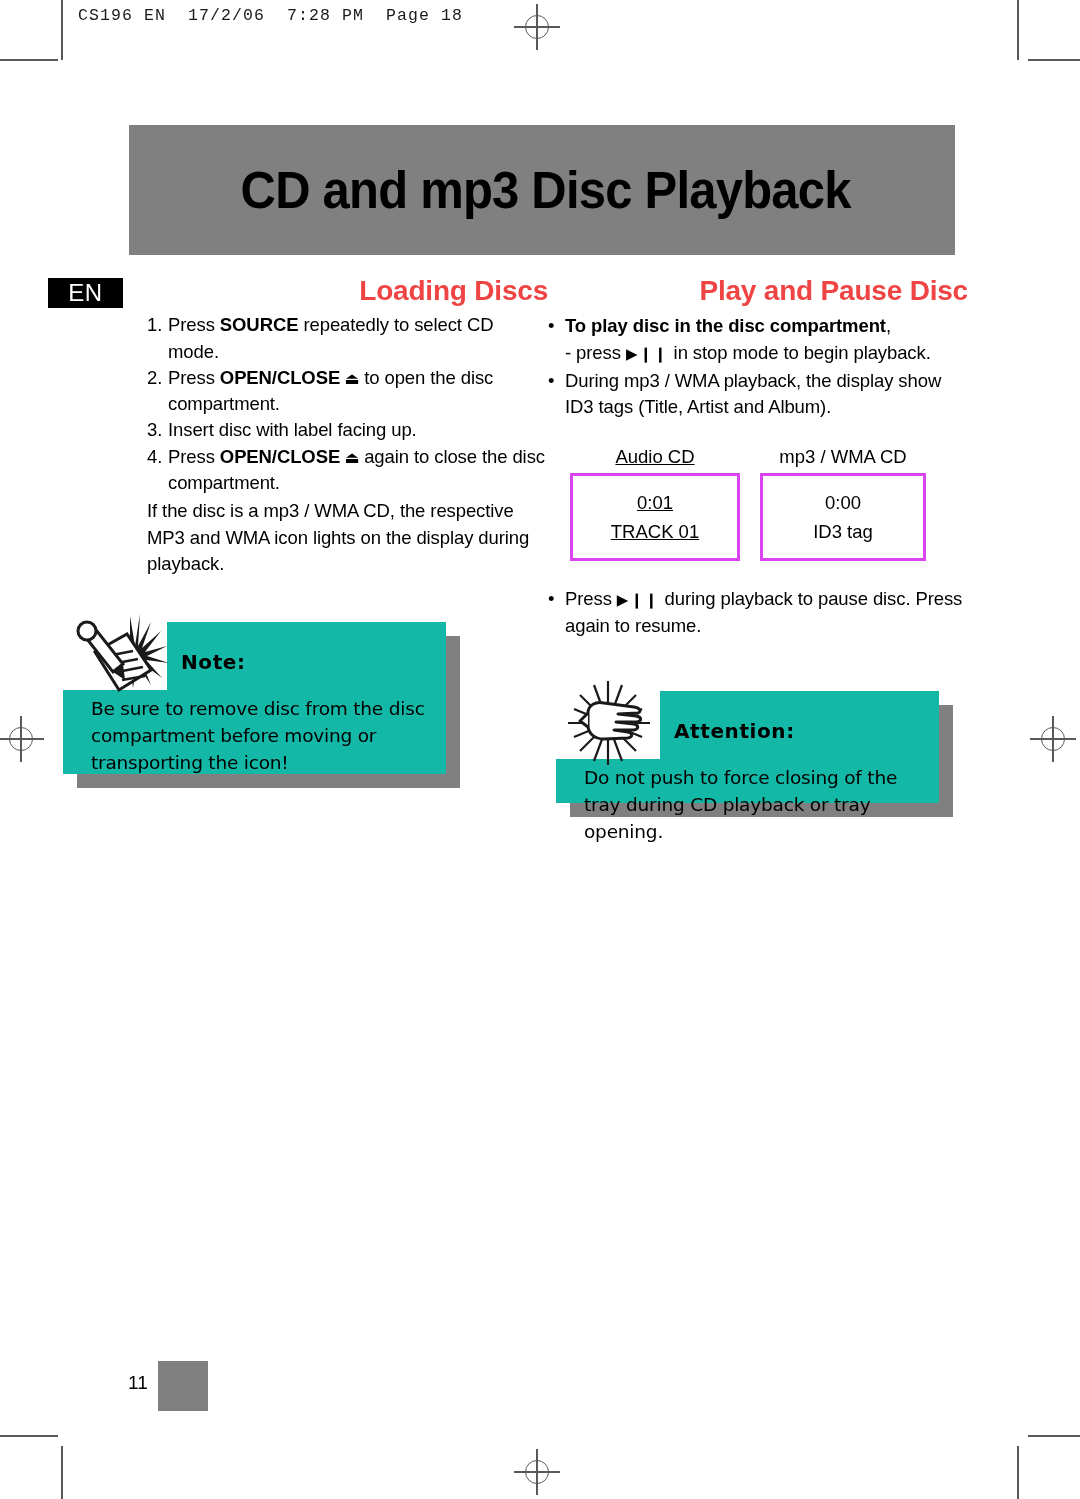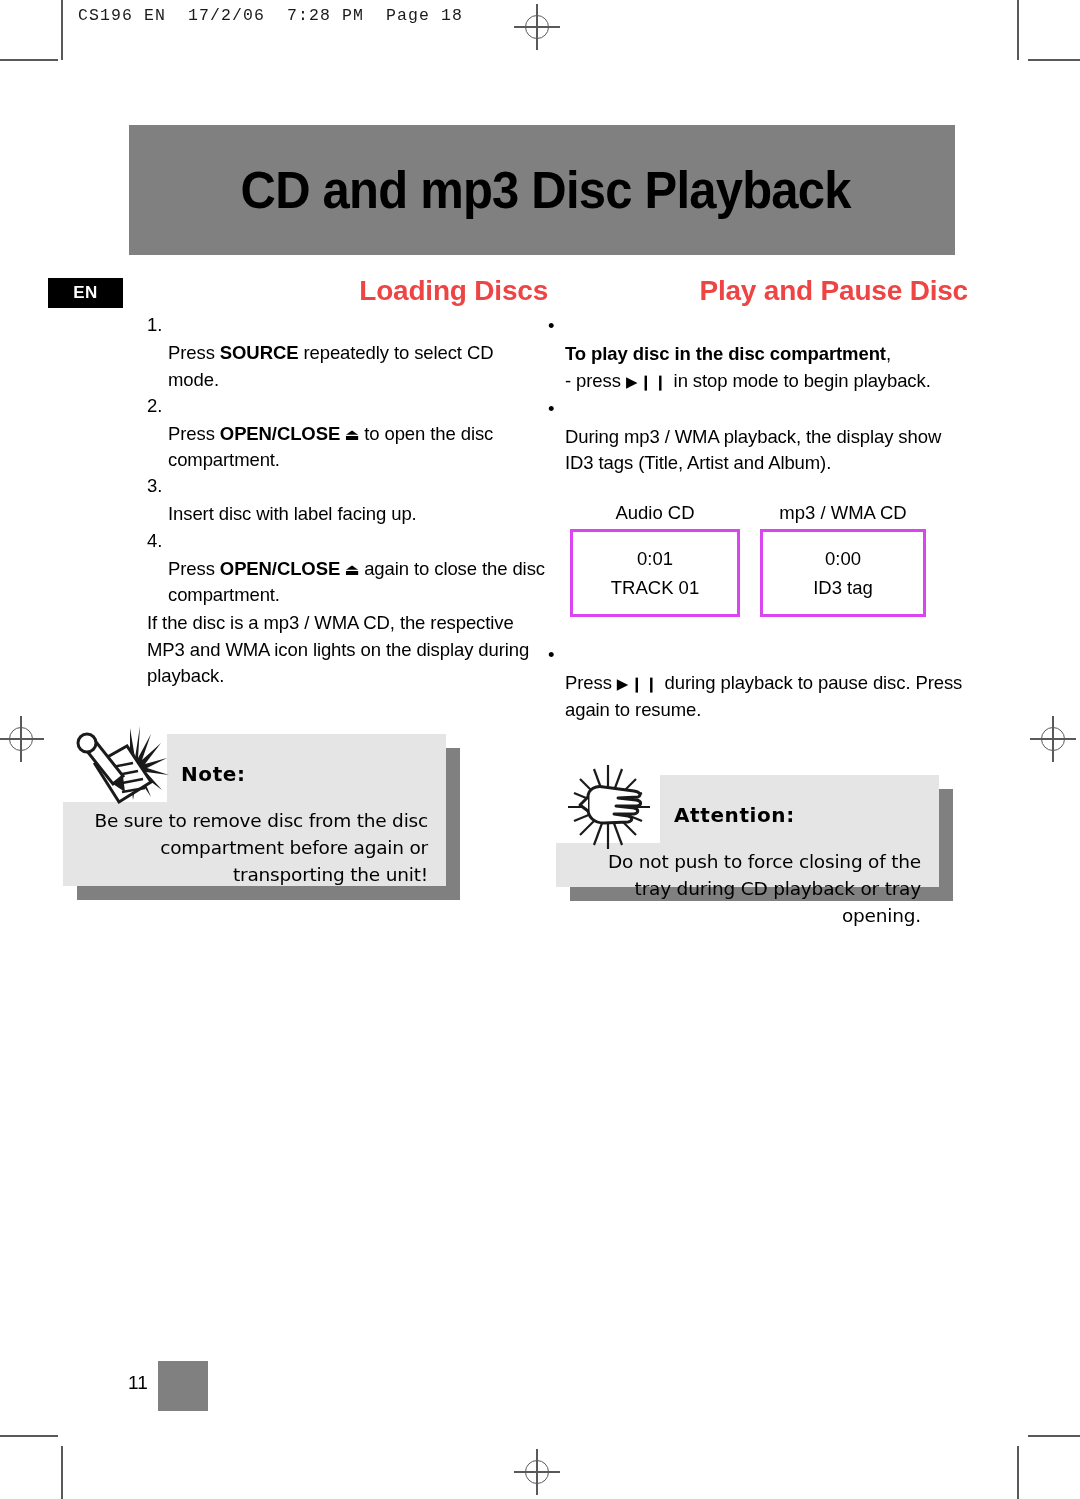--- a/index.html
+++ b/index.html
@@ -60,55 +60,55 @@
   }
 
   
   .col-left  { position: absolute; left: 48px;  top: 276px; width: 500px; }
   .col-right { position: absolute; left: 548px; top: 276px; width: 420px; }
 
   .lang-badge {
     position: absolute; left: 0; top: 2px;
     width: 75px; height: 30px;
     background: #000000; color: #ffffff;
-    font-size: 17px; font-weight: bold;
+    font-size: 24px; font-weight: normal;
     display: flex; align-items: center; justify-content: center;
     letter-spacing: 0.5px;
   }
   h2.sec {
     font-size: 28px; font-weight: bold; color: #ef4444;
     line-height: 1.05; letter-spacing: -0.2px; text-align: right;
   }
   h2.sec.indented { margin-left: 99px; }
 
   
   .body-text {
     font-size: 18.5px; color: #000000;
     line-height: 1.42; letter-spacing: -0.1px;
   }
   .steps { margin-left: 99px; margin-top: 7px; }
   .step { display: flex; }
   .step .num { width: 21px; flex: 0 0 21px; }
-  .step .txt { flex: 1; margin-top: 28px; }
+  .step .txt { flex: 1; }
   .para { margin-left: 99px; }
   b { font-weight: bold; }
   .eject { font-size: 16px; letter-spacing: 0; }
   .playpause { font-size: 15px; letter-spacing: 2px; }
 
   
   .callout { position: relative; }
   .callout .shadow {
     position: absolute; left: 14px; top: 14px;
     width: 100%; height: 100%;
     background: #808080;
   }
   .callout .panel {
     position: relative;
-    background: #e5e5e5;
-    width: 100%; height: 100%; text-align: right;
+    background: #14b8a6;
+    width: 100%; height: 100%;
   }
   .callout .notch {
     position: absolute; left: 0; top: 0;
     width: 104px; height: 68px;
     background: #ffffff;
   }
   .callout .ico {
     position: absolute; left: 4px; top: -14px;
     width: 108px; height: 92px;
   }
@@ -239,21 +239,21 @@
             </g>
 
             <g>
               <path d="M16 26 L26 18 L56 56 L46 64 Z" fill="#ffffff" stroke="#1a1a1a" stroke-width="3"></path>
               <circle cx="20" cy="23" r="9" fill="#ffffff" stroke="#1a1a1a" stroke-width="3"></circle>
               <path d="M46 64 L56 56 L58 72 Z" fill="#1a1a1a"></path>
             </g>
           </svg>
         </div>
         <div class="ctitle">Note:</div>
-        <div class="cbody">Be sure to remove disc from the disc compartment before again or transporting the unit!</div>
+        <div class="cbody">Be sure to remove disc from the disc compartment before moving or transporting the icon!</div>
       </div>
     </div>
 
   </div>
 
   <div class="col-right">
 
     <h2 class="sec" style="margin-bottom:8px;">Play and Pause Disc</h2>
 
     <div class="body-text">
@@ -264,21 +264,21 @@
           <span><span>- press </span><span class="playpause">▶❙❙</span><span> in stop mode to begin playback.</span></span>
         </span>
       </div>
       <div class="step" style="margin-top:2px;">
         <span class="num" style="width:17px;flex:0 0 17px;">•</span>
         <span class="txt">During mp3 / WMA playback, the display show ID3 tags (Title, Artist and Album).</span>
       </div>
     </div>
 
     <div class="displays">
-      <div class="disp" style="left:22px; width:170px;">
+      <div class="disp" style="left:22px; width:170px;text-decoration:underline;">
         <div class="cap">Audio CD</div>
         <div class="screen">
           <div>0:01</div>
           <div>TRACK 01</div>
         </div>
       </div>
       <div class="disp" style="left:212px; width:166px;">
         <div class="cap">mp3 / WMA CD</div>
         <div class="screen">
           <div>0:00</div>

